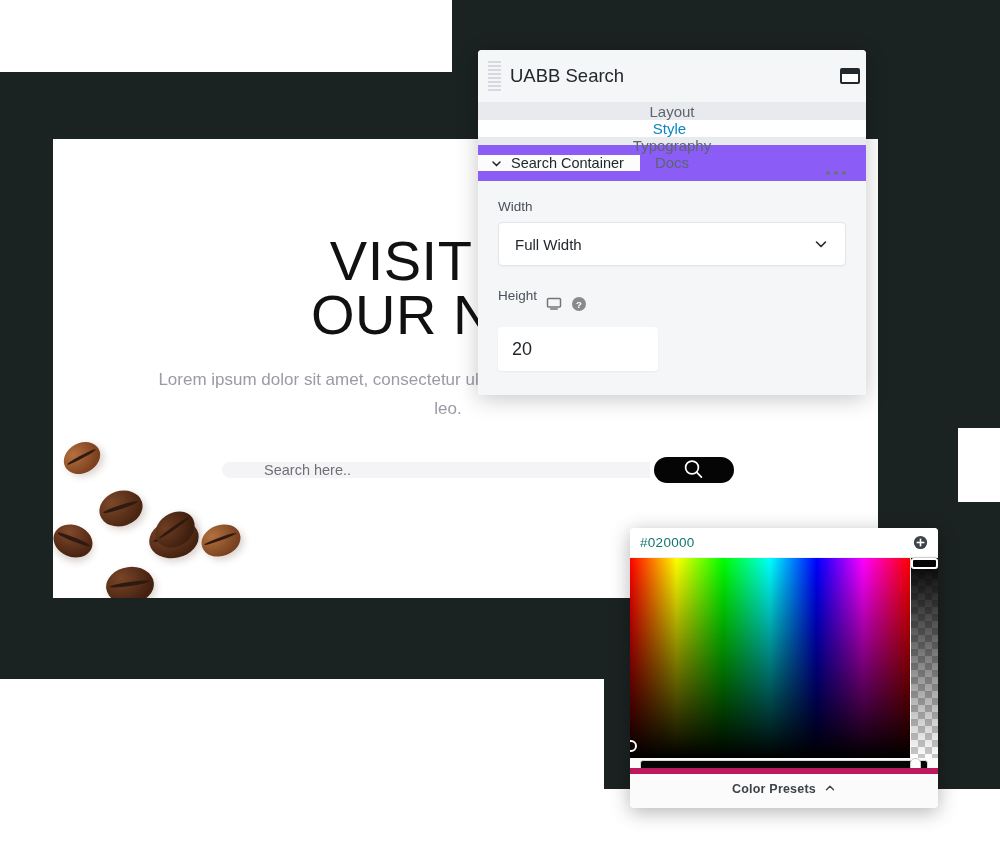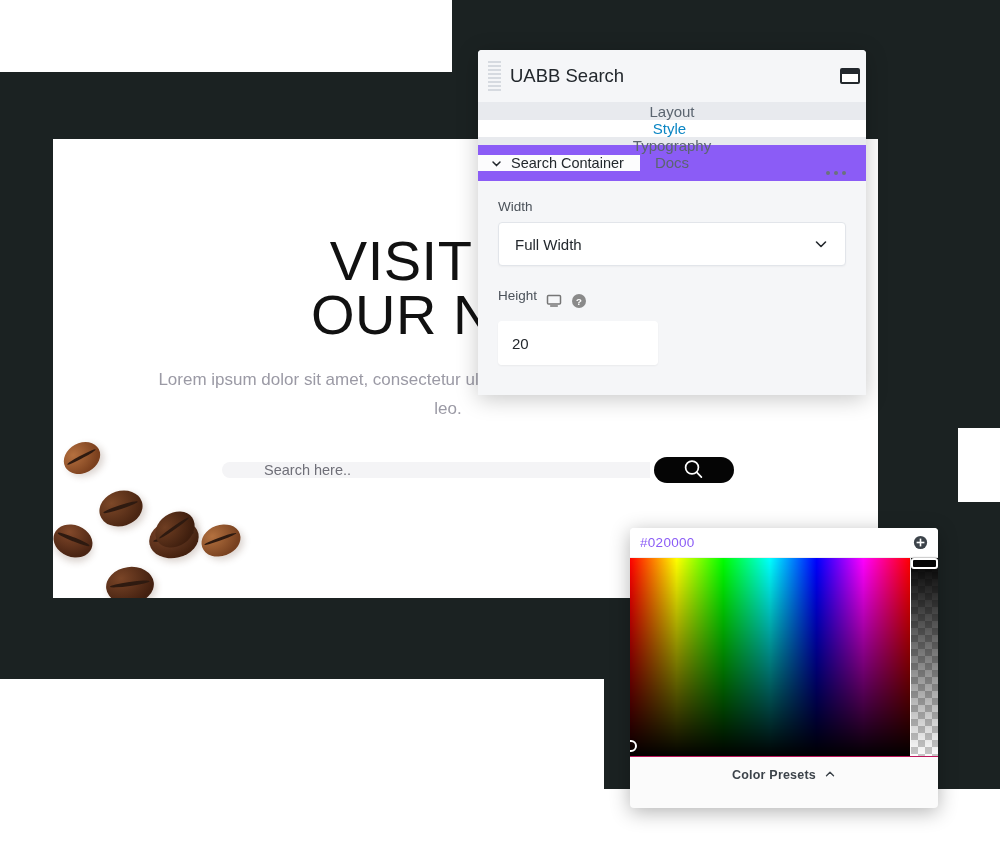--- a/index.html
+++ b/index.html
@@ -149,49 +149,49 @@
     background: #ffffff; border: 1px solid #e2e5ea; border-radius: 4px;
     display: flex; align-items: center; padding: 0 16px;
     font-size: 15px; color: #23282d; cursor: pointer;
     box-shadow: 0 1px 2px rgba(0,0,0,.04);
   }
   #width-select .chev { position: absolute; right: 16px; top: 50%; transform: translateY(-50%); display:flex; }
 
   #height-row {
     display: flex; align-items: center; gap: 9px; margin-top: 22px; margin-bottom: 8px;
   }
-  #height-row .field-label { margin-bottom: 10px; }
+  #height-row .field-label { margin-bottom: 16px; }
   #monitor-icon { display:flex; }
   #help-icon { display:flex; cursor: pointer; }
 
   #height-input-group {
     display: flex; height: 44px; width: 160px;
     border-radius: 4px; overflow: hidden;
     box-shadow: 0 1px 2px rgba(0,0,0,.05);
   }
   #height-value {
     flex: 1 1 auto; background: #ffffff; border: none;
-    padding: 0 14px; font-size: 15px; color: #23282d;
+    padding: 0 14px; font-size: 18px; color: #23282d;
     font-family: "Liberation Sans", sans-serif;
   }
 
   
   #color-picker {
     position: absolute; left: 630px; top: 528px;
     width: 308px; height: 280px;
     background: #fbfbfb; border-radius: 4px;
     box-shadow: 0 4px 20px rgba(0,0,0,.3);
     overflow: hidden;
   }
   #cp-hex-row {
     height: 30px; background: #ffffff;
     display: flex; align-items: center; padding: 0 10px;
     border-bottom: 1px solid #efefef;
   }
-  #cp-hex-value { font-size: 13.5px; color: #8b5cf6; letter-spacing:.3px; }
+  #cp-hex-value { font-size: 13.5px; color: #0f766e; letter-spacing:.3px; }
   #cp-add-icon { margin-left: auto; display:flex; cursor: pointer; }
 
   #cp-main { display: flex; padding: 0; height: 200px; }
   #cp-saturation {
     position: relative; width: 281px; height: 200px;
     background:
       linear-gradient(to top, #000 0%, rgba(0,0,0,0) 100%),
       linear-gradient(to right,
         #ff0000 0%, #ffff00 16.66%, #00ff00 33.33%,
         #00ffff 50%, #0000ff 66.66%, #ff00ff 83.33%, #ff0000 100%);
@@ -223,22 +223,22 @@
   #cp-preview-bar {
     height: 24px; background: #050505; border-radius: 3px;
     border: 1px solid #d8d8d8;
   }
   #cp-preview-handle {
     position: absolute; right: 17px; top: 0px;
     width: 11px; height: 28px; border: 1px solid #c9c9c9;
     border-radius: 5px; background: #fcfcfc;
   }
   #cp-presets-row {
-    position: absolute; left:0; right:0; bottom: 16px; height: 36px;
-    background: #fbfbfb; border-top: 1px solid #be185d;
+    position: absolute; left:0; right:0; bottom: 4px; height: 36px;
+    background: #fbfbfb; border-top: 6px solid #be185d;
     display: flex; align-items: center; justify-content: center; gap: 8px;
     cursor: pointer;
   }
   #cp-presets-label { font-size: 12.5px; font-weight: bold; color: #3c434a; letter-spacing:.2px; }
 </style>
 </head>
 <body>
 
 <div id="stage">
 

